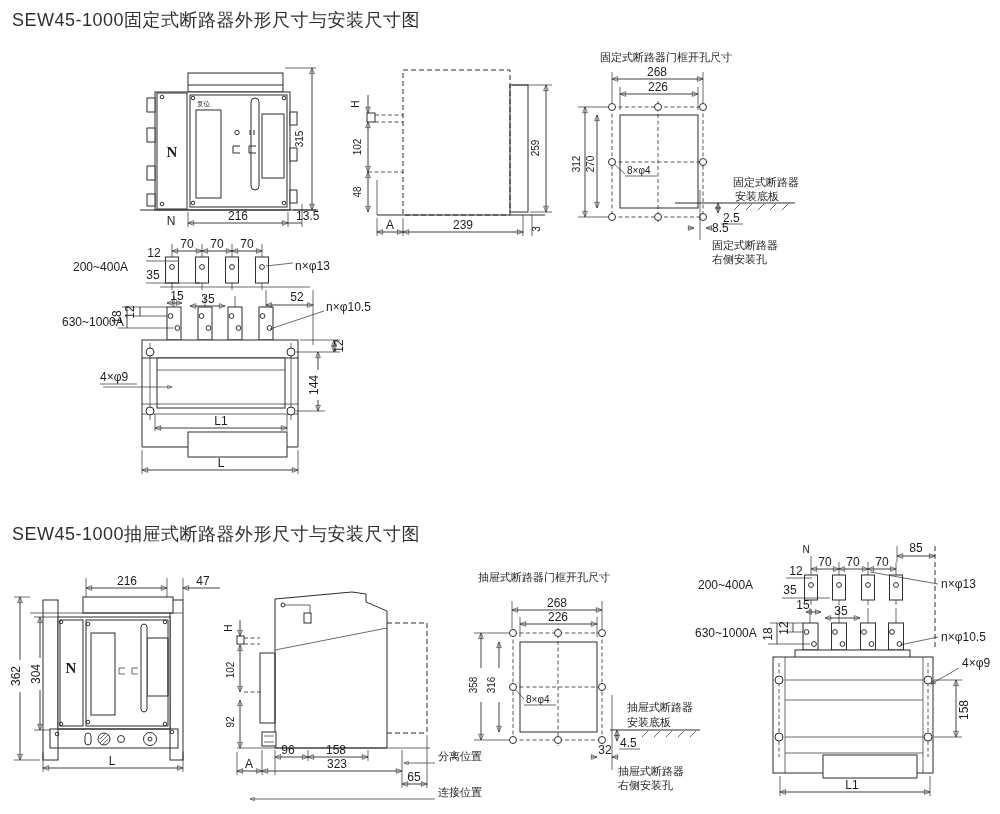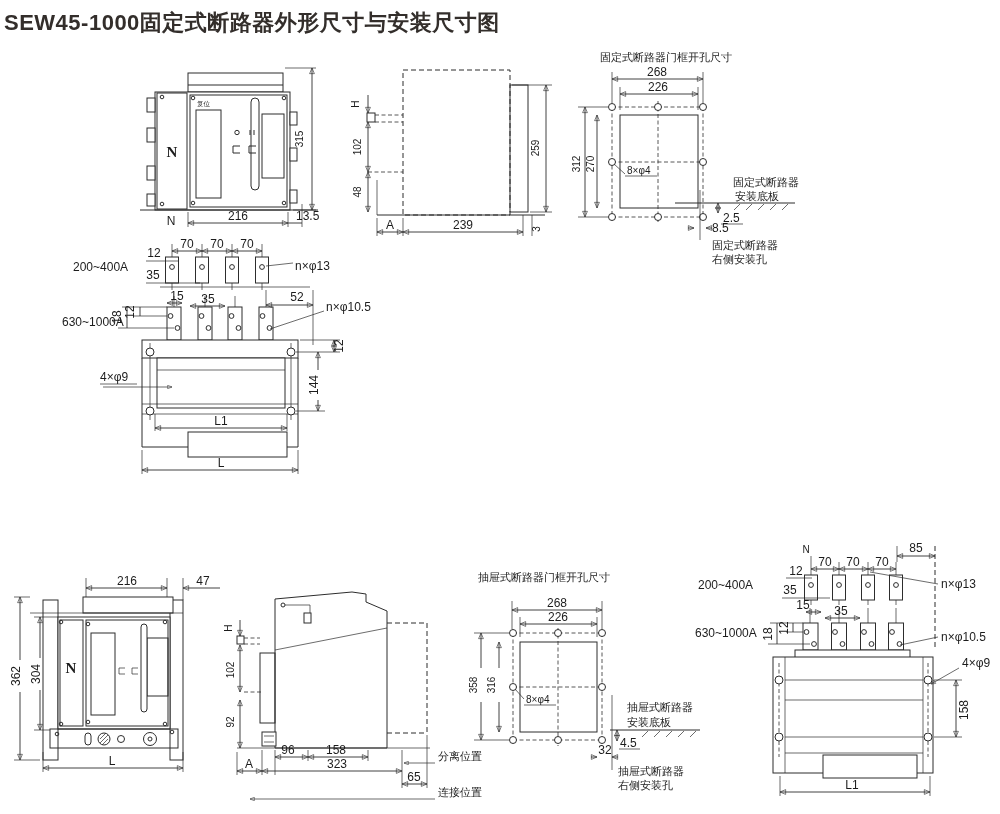--- a/index.html
+++ b/index.html
@@ -1,38 +1,39 @@
 <!DOCTYPE html>
 <html><head>
 <meta charset="utf-8">
 <style>
   html,body{margin:0;padding:0;background:#ffffff;}
   #stage{position:relative;width:1000px;height:814px;background:#fff;overflow:hidden;
          font-family:"Liberation Sans","DejaVu Sans",sans-serif;}
-  .sec-title{position:absolute;left:4px;font-size:22px;font-weight:bold;color:#332e2b;
+  .sec-title{position:absolute;left:12px;font-size:18px;font-weight:normal;color:#332e2b;
              letter-spacing:0.5px;white-space:nowrap;}
   svg text{font-family:"Liberation Sans","DejaVu Sans",sans-serif;font-size:10px;fill:#1c1c1c;}
   svg .cn{font-size:11px;}
   svg .big{font-size:12px;}
   svg .npanel{font-family:"Liberation Serif","DejaVu Serif",serif;font-size:15px;font-weight:bold;}
   svg .tiny{font-size:6.5px;}
   svg line,svg rect,svg path,svg circle,svg polygon,svg polyline{stroke:#2d2d2d;stroke-width:1;fill:none;}
   svg .w{fill:#ffffff;}
   svg .f{stroke:none;}
   svg .thin{stroke-width:0.7;}
   svg .dash{stroke-dasharray:5 3;}
   svg .dsh2{stroke-dasharray:4 2.5;stroke-width:0.8;}
   svg .dim{stroke-width:0.9;}
 </style>
 </head>
 <body>
 
 <div id="stage">
 
   <div class="sec-title" style="top:8px">SEW45-1000固定式断路器外形尺寸与安装尺寸图</div>
+  <div class="sec-title" style="top:522px">SEW45-1000抽屉式断路器外形尺寸与安装尺寸图</div>
 
   <svg width="1000" height="814" viewBox="0 0 1000 814" style="position:absolute;left:0;top:0">
     <defs>
       <marker id="A" viewBox="0 0 10 10" refX="9" refY="5" markerWidth="9" markerHeight="7" orient="auto-start-reverse">
         <path d="M0,1.2 9,5 0,8.8 Z" fill="#2d2d2d" stroke="none"></path>
       </marker>
     </defs>
 
     <g>
       <rect x="193" y="67" width="87" height="6" class="f" fill="#141414"></rect>

